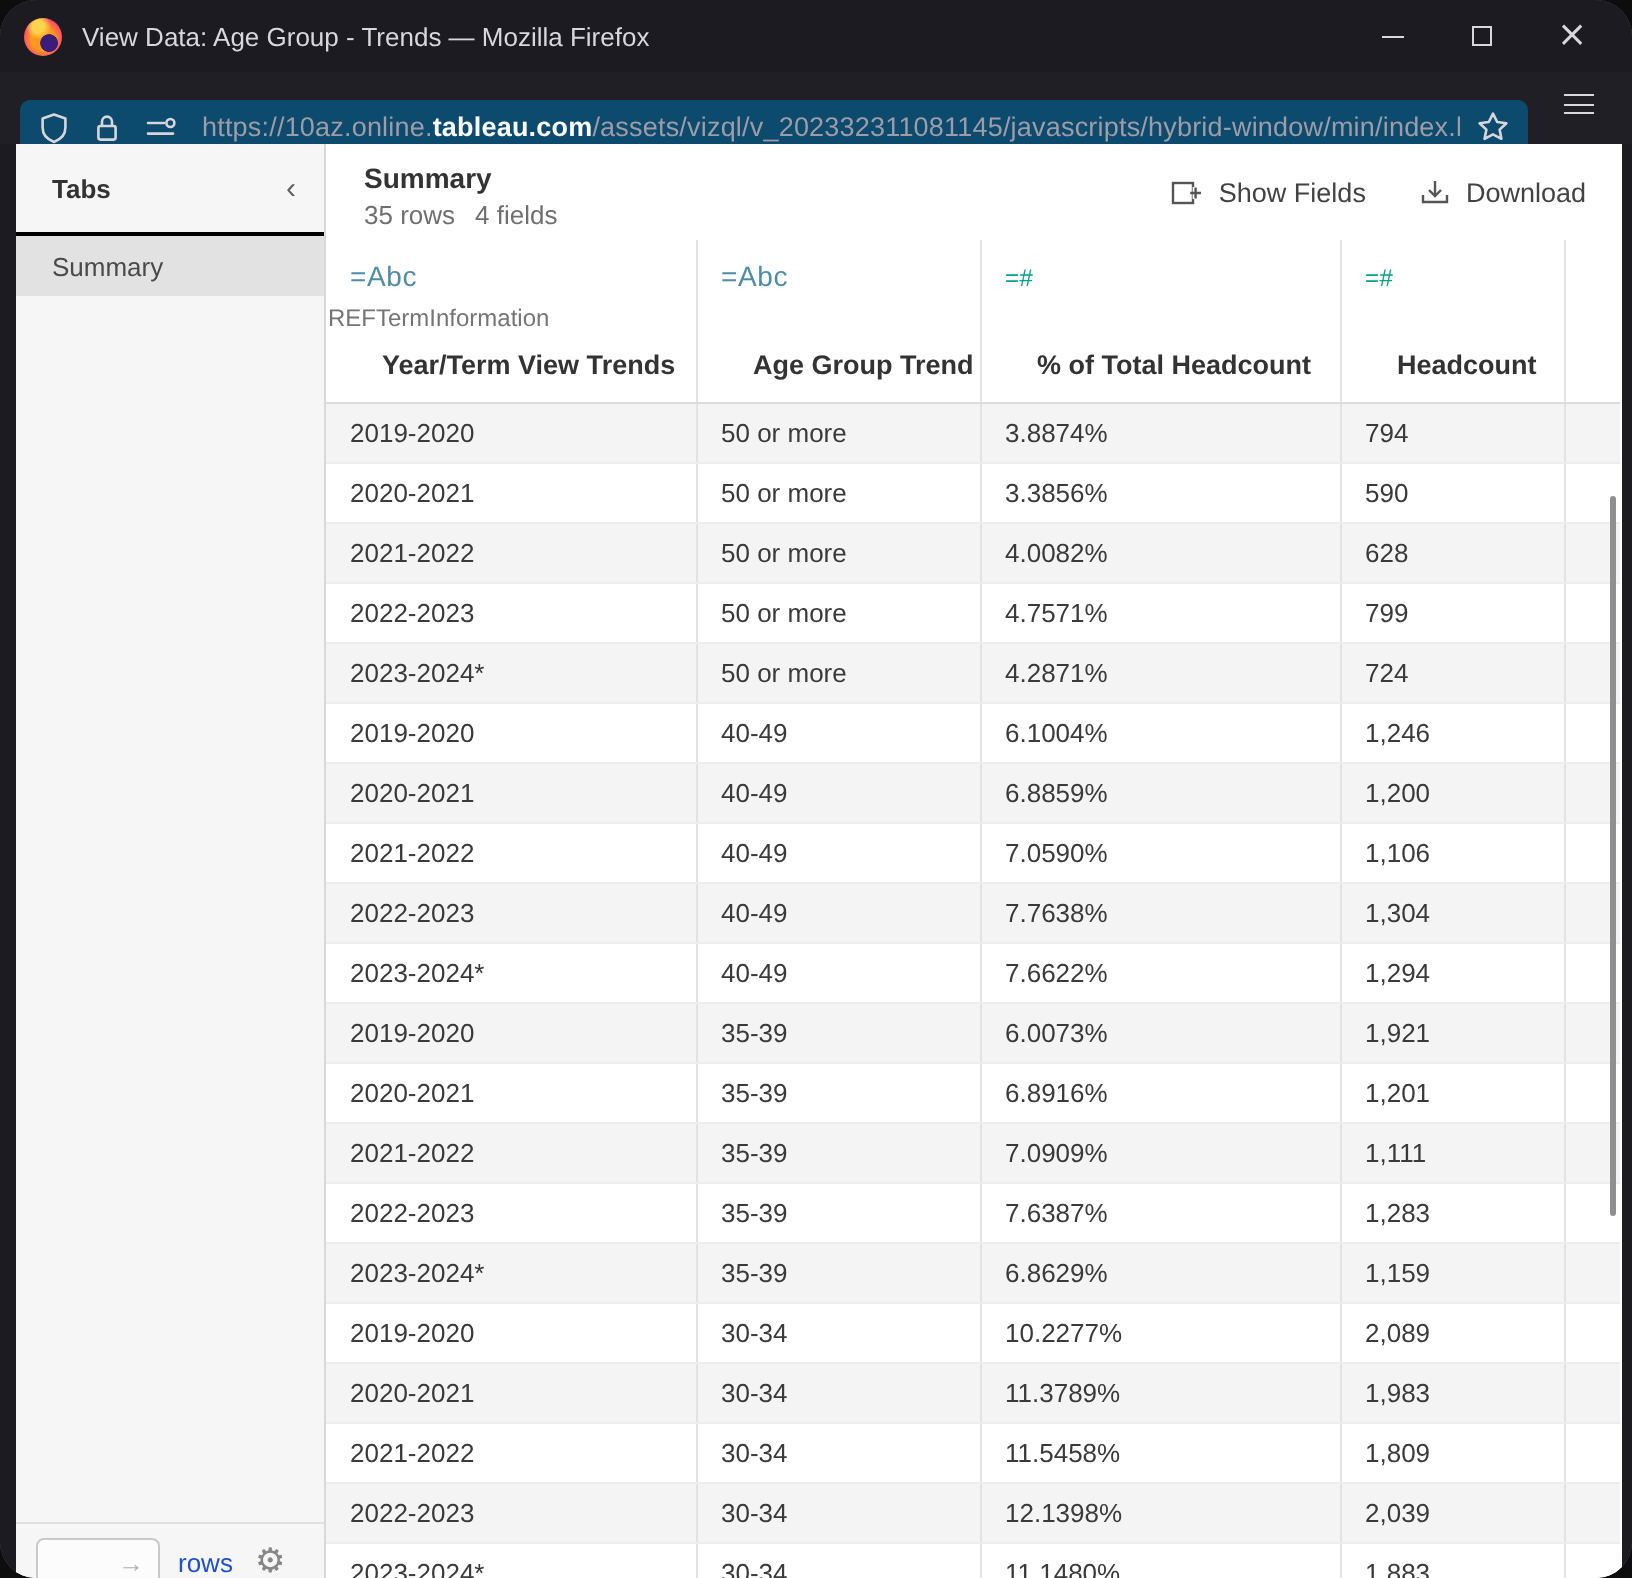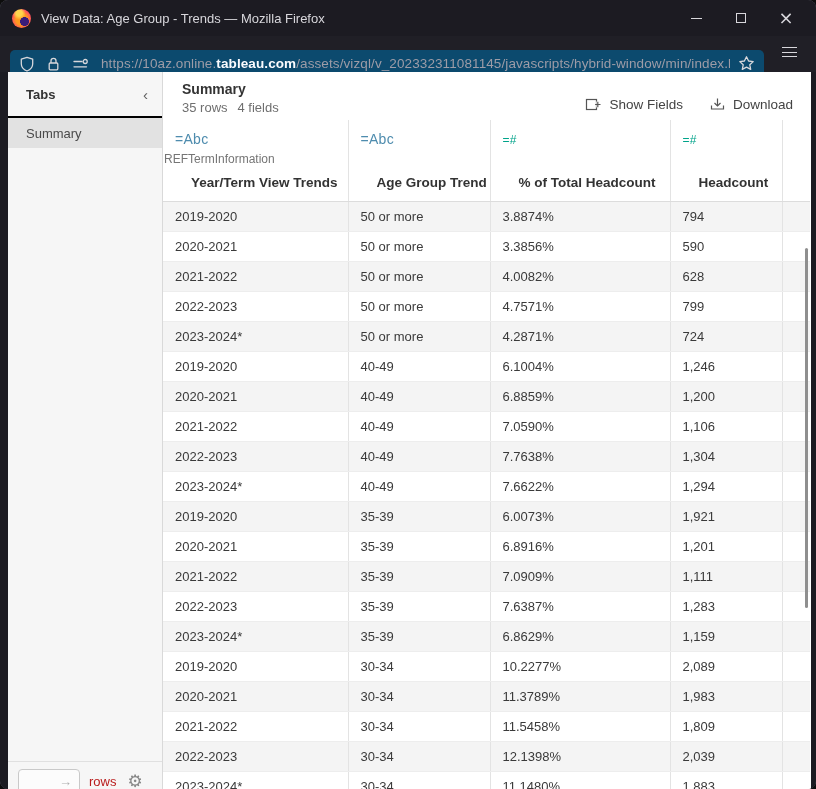--- a/index.html
+++ b/index.html
@@ -1,19 +1,19 @@
 <!DOCTYPE html>
 <html><head>
 <meta charset="utf-8">
 <style>
   * { box-sizing: border-box; margin: 0; padding: 0; }
   html,body { width:816px; height:789px; overflow:hidden; background:#0d0d0d;
     font-family:"Liberation Sans","DejaVu Sans",sans-serif; }
 
-  .window { width:816px; height:789px; background:#1c1b22; border-radius:8px;
+  .window { width:816px; height:789px; background:#1c1b22; border-radius:18px;
     overflow:hidden; box-shadow: inset 0 0 0 1px #5a5a64; display:flex; flex-direction:column; }
 
   
   .titlebar { height:36px; display:flex; align-items:center; padding:0 14px 0 12px;
     background:#1c1b22; flex:none; }
   .fx-logo { width:19px; height:19px; border-radius:50%; flex:none;
     background:
       radial-gradient(circle at 66% 66%, #3a1d7a 0 24%, rgba(0,0,0,0) 26%),
       radial-gradient(circle at 38% 22%, #ffd54d 0 16%, rgba(0,0,0,0) 34%),
       radial-gradient(circle at 50% 55%, #ff9a1f 0 40%, #ff4f5e 68%, #b5007f 100%); }
@@ -56,32 +56,32 @@
   .sb-chevron { color:#5f5f5f; font-size:15px; line-height:1; }
   .sb-item { height:30px; flex:none; display:flex; align-items:center; padding-left:18px;
     font-size:13px; color:#4a4a4a; }
   .sb-item.selected { background:#e2e2e2; }
   .sb-spacer { flex:1; }
   .sb-footer { flex:none; height:41px; border-top:1px solid #e0e0e0; display:flex;
     align-items:center; padding:0 10px; }
   .rows-input { width:62px; height:26px; background:#fcfcfc; border:1px solid #c9c9c9;
     border-radius:4px; display:flex; align-items:center; justify-content:flex-end;
     padding-right:7px; color:#aeaeae; font-size:13px; }
-  .rows-label { font-size:13px; color:#b91c1c; margin-left:9px; }
+  .rows-label { font-size:13px; color:#1d4ed8; margin-left:9px; }
   .gear { margin-left:11px; color:#878787; font-size:17px; line-height:1;
     font-family:"DejaVu Sans",sans-serif; }
 
   
   .content { flex:1; position:relative; display:flex; flex-direction:column; overflow:hidden; }
   .content-header { height:48px; flex:none; display:flex; justify-content:space-between;
     padding:9px 18px 0 19px; }
   .ch-title { font-size:14px; font-weight:700; color:#333; }
   .ch-meta { font-size:13px; color:#6f6f6f; margin-top:3px; }
   .ch-meta .gap { display:inline-block; width:10px; }
-  .actions { display:flex; align-items:center; gap:26px; margin-top:7px; }
+  .actions { display:flex; align-items:flex-start; gap:26px; margin-top:7px; }
   .action { display:flex; align-items:center; gap:7px; font-size:13.5px; color:#434343; cursor:default; }
   .action svg { flex:none; }
 
   
   .table-wrap { flex:1; overflow:hidden; position:relative; }
   table { border-collapse:collapse; table-layout:fixed; width:647px; }
   col.c1{width:185px} col.c2{width:142px} col.c3{width:180px} col.c4{width:112px} col.c5{width:28px}
   th { height:81px; vertical-align:top; text-align:left; position:relative;
     padding:10px 12px; font-weight:400; border-bottom:1px solid #dcdcdc; background:#fff; }
   th + th, td + td { border-left:1px solid #e3e3e3; }

